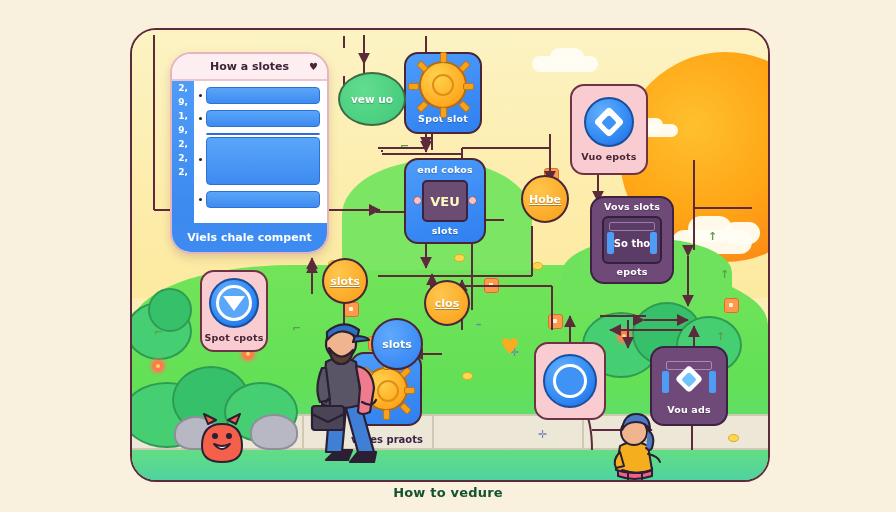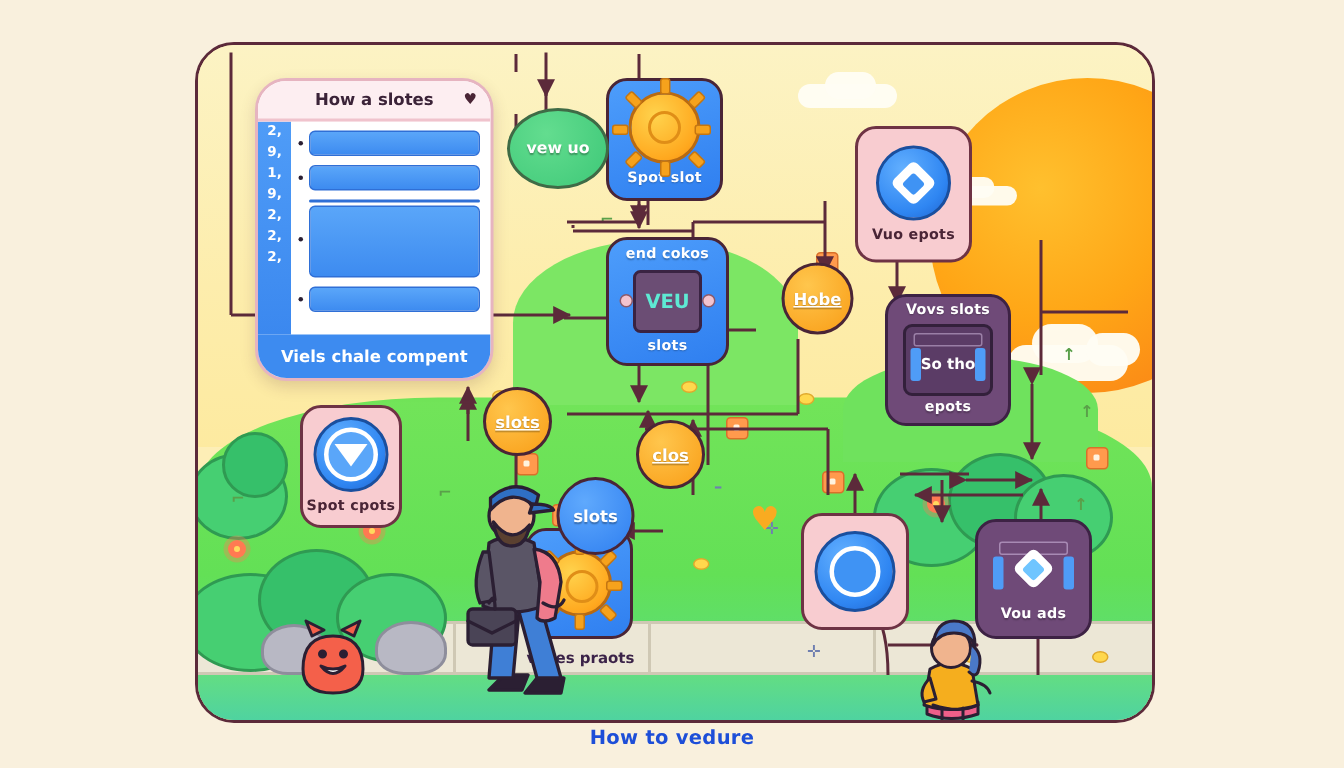--- a/index.html
+++ b/index.html
@@ -75,21 +75,21 @@
   .play{width:0;height:0;border-left:11px solid transparent;border-right:11px solid transparent;
         border-top:15px solid #ffffff;}
 
   .winicon{width:56px;height:44px;border-radius:6px;background:#5b3c66;border:2px solid #33203b;
            position:relative;display:flex;align-items:center;justify-content:center;}
   .winicon .bar{position:absolute;top:4px;left:5px;right:5px;height:7px;border:1.5px solid #9a7fa6;border-radius:2px;}
   .winicon .side{position:absolute;top:14px;width:7px;height:22px;background:#4f9cf7;border-radius:2px;}
   .winicon .txt{font-size:10px;font-weight:700;color:#fff;position:relative;top:3px;}
 
   .chip{width:42px;height:38px;background:#6b4d74;border:2px solid #3a2342;border-radius:5px;
-        display:flex;align-items:center;justify-content:center;font-size:13px;font-weight:700;color:#5eead4;}
+        display:flex;align-items:center;justify-content:center;font-size:13px;font-weight:700;color:#fef9c3;}
   .pin{position:absolute;width:7px;height:7px;border-radius:50%;background:#f3c4cf;border:1.5px solid #8b5a6b;}
 
   
   .circ{position:absolute;border-radius:50%;border:2px solid #4a2536;
         display:flex;align-items:center;justify-content:center;
         font-size:11px;font-weight:700;color:#fff;text-shadow:0 1px 1px rgba(0,0,0,.3);}
   .circ.or{background:radial-gradient(circle at 35% 30%,#ffc64d,#f99d16);text-decoration:underline;}
   .circ.bl{background:radial-gradient(circle at 35% 30%,#5fa9fd,#2f7ff0);}
   .ellipseNode{position:absolute;border-radius:50%;border:2px solid #3f6b46;
      background:radial-gradient(circle at 38% 30%,#63dd8f,#3ec878);
@@ -117,21 +117,21 @@
   .panel .bar{flex:1;height:15px;border-radius:4px;background:linear-gradient(180deg,#5aa6f9,#3d8bf0);
      border:1.5px solid #2f6fd6;}
   .panel .bar.short{flex:0 0 46px;}
   .panel .grp{display:flex;flex-direction:column;gap:2px;flex:1;}
   .panel .ft{height:29px;background:#3d8bf0;display:flex;align-items:center;justify-content:center;}
   .panel .ft span{font-size:11px;font-weight:700;color:#fff;}
 
   
   .char{position:absolute;}
   .cap-title{position:absolute;left:0;right:0;bottom:12px;text-align:center;
-     font-size:13px;font-weight:700;color:#1d4ed8;letter-spacing:.2px;}
+     font-size:13px;font-weight:700;color:#14532d;letter-spacing:.2px;}
 </style>
 </head>
 <body>
 
 <div id="stage">
 
   <div class="frame">
 
     <div class="sky"></div>
     <div class="sun"></div>

